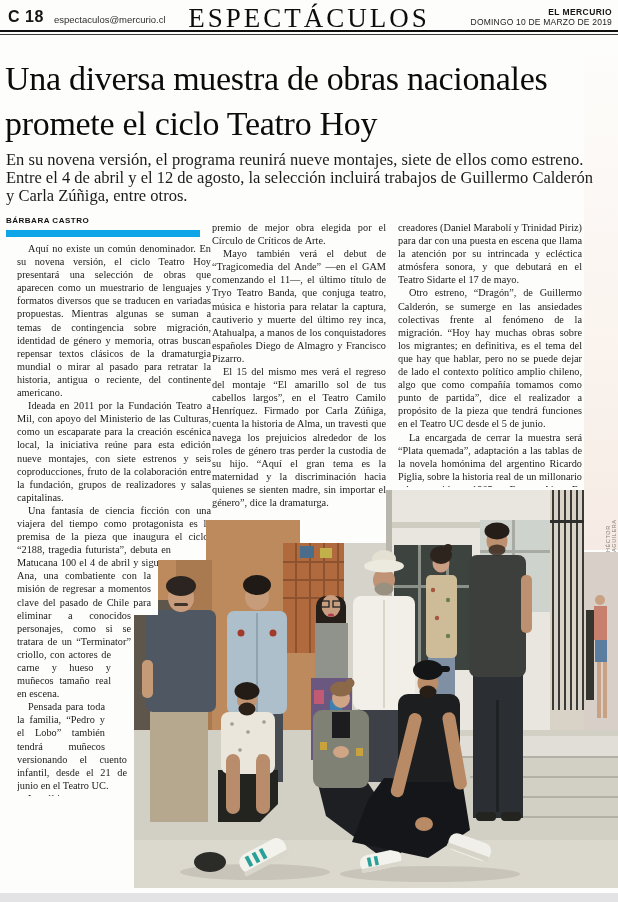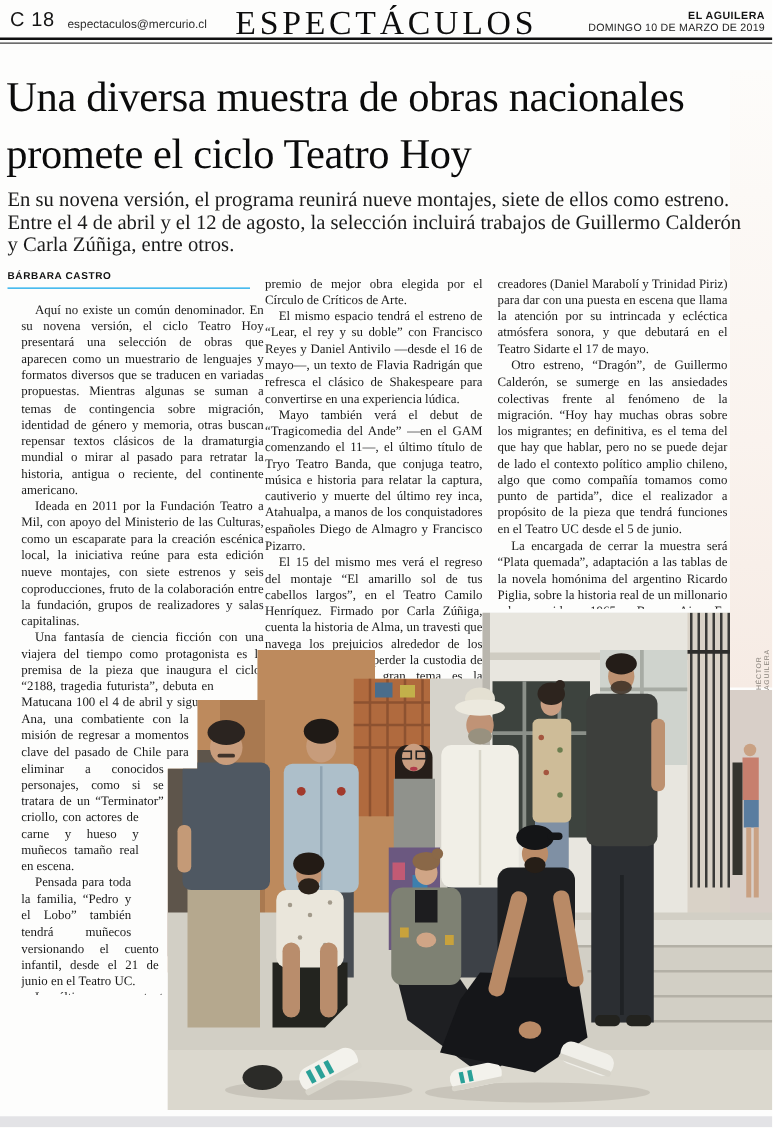--- a/index.html
+++ b/index.html
@@ -1,33 +1,33 @@
 <!DOCTYPE html>
 <html><head>
 <meta charset="utf-8">
 <style>
   html,body{margin:0;padding:0;background:#ffffff;}
   #page{position:relative;width:618px;height:902px;background:#fdfdfc;overflow:hidden;
         font-family:"Liberation Serif",serif;color:#151515;}
   .abs{position:absolute;}
   
-  .hdr-page{left:8px;top:8px;font-family:"Liberation Sans",sans-serif;font-weight:400;font-size:16px;letter-spacing:.5px;}
+  .hdr-page{left:8px;top:8px;font-family:"Liberation Sans",sans-serif;font-weight:700;font-size:16px;letter-spacing:.5px;}
   .hdr-email{left:54px;top:14px;font-family:"Liberation Sans",sans-serif;font-size:9.5px;color:#2e2e2e;}
   .hdr-title{left:0;right:0;top:3px;text-align:center;font-size:27px;letter-spacing:3px;font-weight:500;color:#0d0d0d;}
   .hdr-right{right:6px;top:7px;text-align:right;font-family:"Liberation Sans",sans-serif;line-height:10px;}
   .hdr-right .nm{font-weight:700;font-size:8.5px;letter-spacing:.4px;}
   .hdr-right .dt{font-size:8.5px;color:#222;letter-spacing:.2px;}
   .rule-thick{left:0;top:30px;width:618px;height:2px;background:#101010;}
   .rule-thin{left:0;top:34px;width:618px;height:1px;background:#3c3c3c;}
   
   .headline{left:5px;top:56px;width:606px;font-size:34px;line-height:45px;letter-spacing:-.3px;color:#0b0b0b;}
   .deck{left:6px;top:151px;width:592px;font-size:16.5px;line-height:18px;color:#1b1b1b;}
   
   .byline{left:6px;top:216px;width:194px;font-family:"Liberation Sans",sans-serif;font-size:8px;font-weight:700;
-          letter-spacing:.5px;border-bottom:1px solid #0ea5e9;padding-bottom:5px;color:#111;}
+          letter-spacing:.5px;border-bottom:7px solid #0ea5e9;padding-bottom:5px;color:#111;}
   
   .col{font-size:10.3px;line-height:13.1px;text-align:justify;color:#1a1a1a;overflow:hidden;}
   .col p{margin:0;text-indent:11px;}
   .col p.noind{text-indent:0;}
   #col1{left:6px;top:242px;width:194px;height:554px;margin-left:11px;}
   #col2{left:212px;top:221px;width:174px;height:322px;}
   #col3{left:398px;top:221px;width:184px;height:266px;}
   .f{float:right;clear:right;}
   
   .caption{left:8px;top:746px;width:124px;font-family:"Liberation Sans",sans-serif;font-size:9.5px;
@@ -44,21 +44,21 @@
 </style>
 </head>
 <body>
 
 <div id="page">
 
   <div class="abs hdr-page">C 18</div>
   <div class="abs hdr-email">espectaculos@mercurio.cl</div>
   <div class="abs hdr-title">ESPECTÁCULOS</div>
   <div class="abs hdr-right">
-    <div class="nm">EL AGUILERA</div>
+    <div class="nm">EL MERCURIO</div>
     <div class="dt">DOMINGO 10 DE MARZO DE 2019</div>
   </div>
   <div class="abs rule-thick"></div>
   <div class="abs rule-thin"></div>
   <div class="abs scan-line"></div>
   <div class="abs margin-strip"></div>
 
   <div class="abs headline">Una diversa muestra de obras nacionales promete el ciclo Teatro Hoy</div>
   <div class="abs deck">En su novena versión, el programa reunirá nueve montajes, siete de ellos como estreno. Entre el 4 de abril y el 12 de agosto, la selección incluirá trabajos de Guillermo Calderón y Carla Zúñiga, entre otros.</div>
   <div class="abs byline">BÁRBARA CASTRO</div>
@@ -74,21 +74,20 @@
     <div class="f" style="width:76px;height:60px"></div>
     <p>Aquí no existe un común denominador. En su novena versión, el ciclo Teatro Hoy presentará una selección de obras que aparecen como un muestrario de lenguajes y formatos diversos que se traducen en variadas propuestas. Mientras algunas se suman a temas de contingencia sobre migración, identidad de género y memoria, otras buscan repensar textos clásicos de la dramaturgia mundial o mirar al pasado para retratar la historia, antigua o reciente, del continente americano.</p>
     <p>Ideada en 2011 por la Fundación Teatro a Mil, con apoyo del Ministerio de las Culturas, como un escaparate para la creación escénica local, la iniciativa reúne para esta edición nueve montajes, con siete estrenos y seis coproducciones, fruto de la colaboración entre la fundación, grupos de realizadores y salas capitalinas.</p>
     <p>Una fantasía de ciencia ficción con una viajera del tiempo como protagonista es la premisa de la pieza que inaugura el ciclo. “2188, tragedia futurista”, debuta en Matucana 100 el 4 de abril y sigue a Ana, una combatiente con la misión de regresar a momentos clave del pasado de Chile para eliminar a conocidos personajes, como si se tratara de un “Terminator” criollo, con actores de carne y hueso y muñecos tamaño real en escena.</p>
     <p>Pensada para toda la familia, “Pedro y el Lobo” también tendrá muñecos versionando el cuento infantil, desde el 21 de junio en el Teatro UC.</p>
     <p>La última representante del formato, la reposición de la aplaudida “Chaika” —en el Teatro Finis Terrae a partir del 26 de abril— traerá de vuelta a su elenco de marionetas que dan vida a una trama sobre la vejez y la profesión teatral, que el año pasado fue merecedora del</p>
   </div>
 
   <div id="col2" class="abs col">
     <p class="noind">premio de mejor obra elegida por el Círculo de Críticos de Arte.</p>
-    <p>El mismo espacio tendrá el estreno de “Lear, el rey y su doble” con Francisco Reyes y Daniel Antivilo —desde el 16 de mayo—, un texto de Flavia Radrigán que refresca el clásico de Shakespeare para convertirse en una experiencia lúdica.</p>
     <p>Mayo también verá el debut de “Tragicomedia del Ande” —en el GAM comenzando el 11—, el último título de Tryo Teatro Banda, que conjuga teatro, música e historia para relatar la captura, cautiverio y muerte del último rey inca, Atahualpa, a manos de los conquistadores españoles Diego de Almagro y Francisco Pizarro.</p>
     <p>El 15 del mismo mes verá el regreso del montaje “El amarillo sol de tus cabellos largos”, en el Teatro Camilo Henríquez. Firmado por Carla Zúñiga, cuenta la historia de Alma, un travesti que navega los prejuicios alrededor de los roles de género tras perder la custodia de su hijo. “Aquí el gran tema es la maternidad y la discriminación hacia quienes se sienten madre, sin importar el género”, dice la dramaturga.</p>
 
   </div>
 
   <div id="col3" class="abs col">
     <p class="noind">creadores (Daniel Marabolí y Trinidad Piriz) para dar con una puesta en escena que llama la atención por su intrincada y ecléctica atmósfera sonora, y que debutará en el Teatro Sidarte el 17 de mayo.</p>
     <p>Otro estreno, “Dragón”, de Guillermo Calderón, se sumerge en las ansiedades colectivas frente al fenómeno de la migración. “Hoy hay muchas obras sobre los migrantes; en definitiva, es el tema del que hay que hablar, pero no se puede dejar de lado el contexto político amplio chileno, algo que como compañía tomamos como punto de partida”, dice el realizador a propósito de la pieza que tendrá funciones en el Teatro UC desde el 5 de junio.</p>
     <p>La encargada de cerrar la muestra será “Plata quemada”, adaptación a las tablas de la novela homónima del argentino Ricardo Piglia, sobre la historia real de un millonario robo ocurrido en 1965 en Buenos Aires. Es la última producción de Teatro Cinema y se presentará desde el 30 de mayo hasta el 11 de agosto en Aldea del Encuentro.</p>
   </div>

